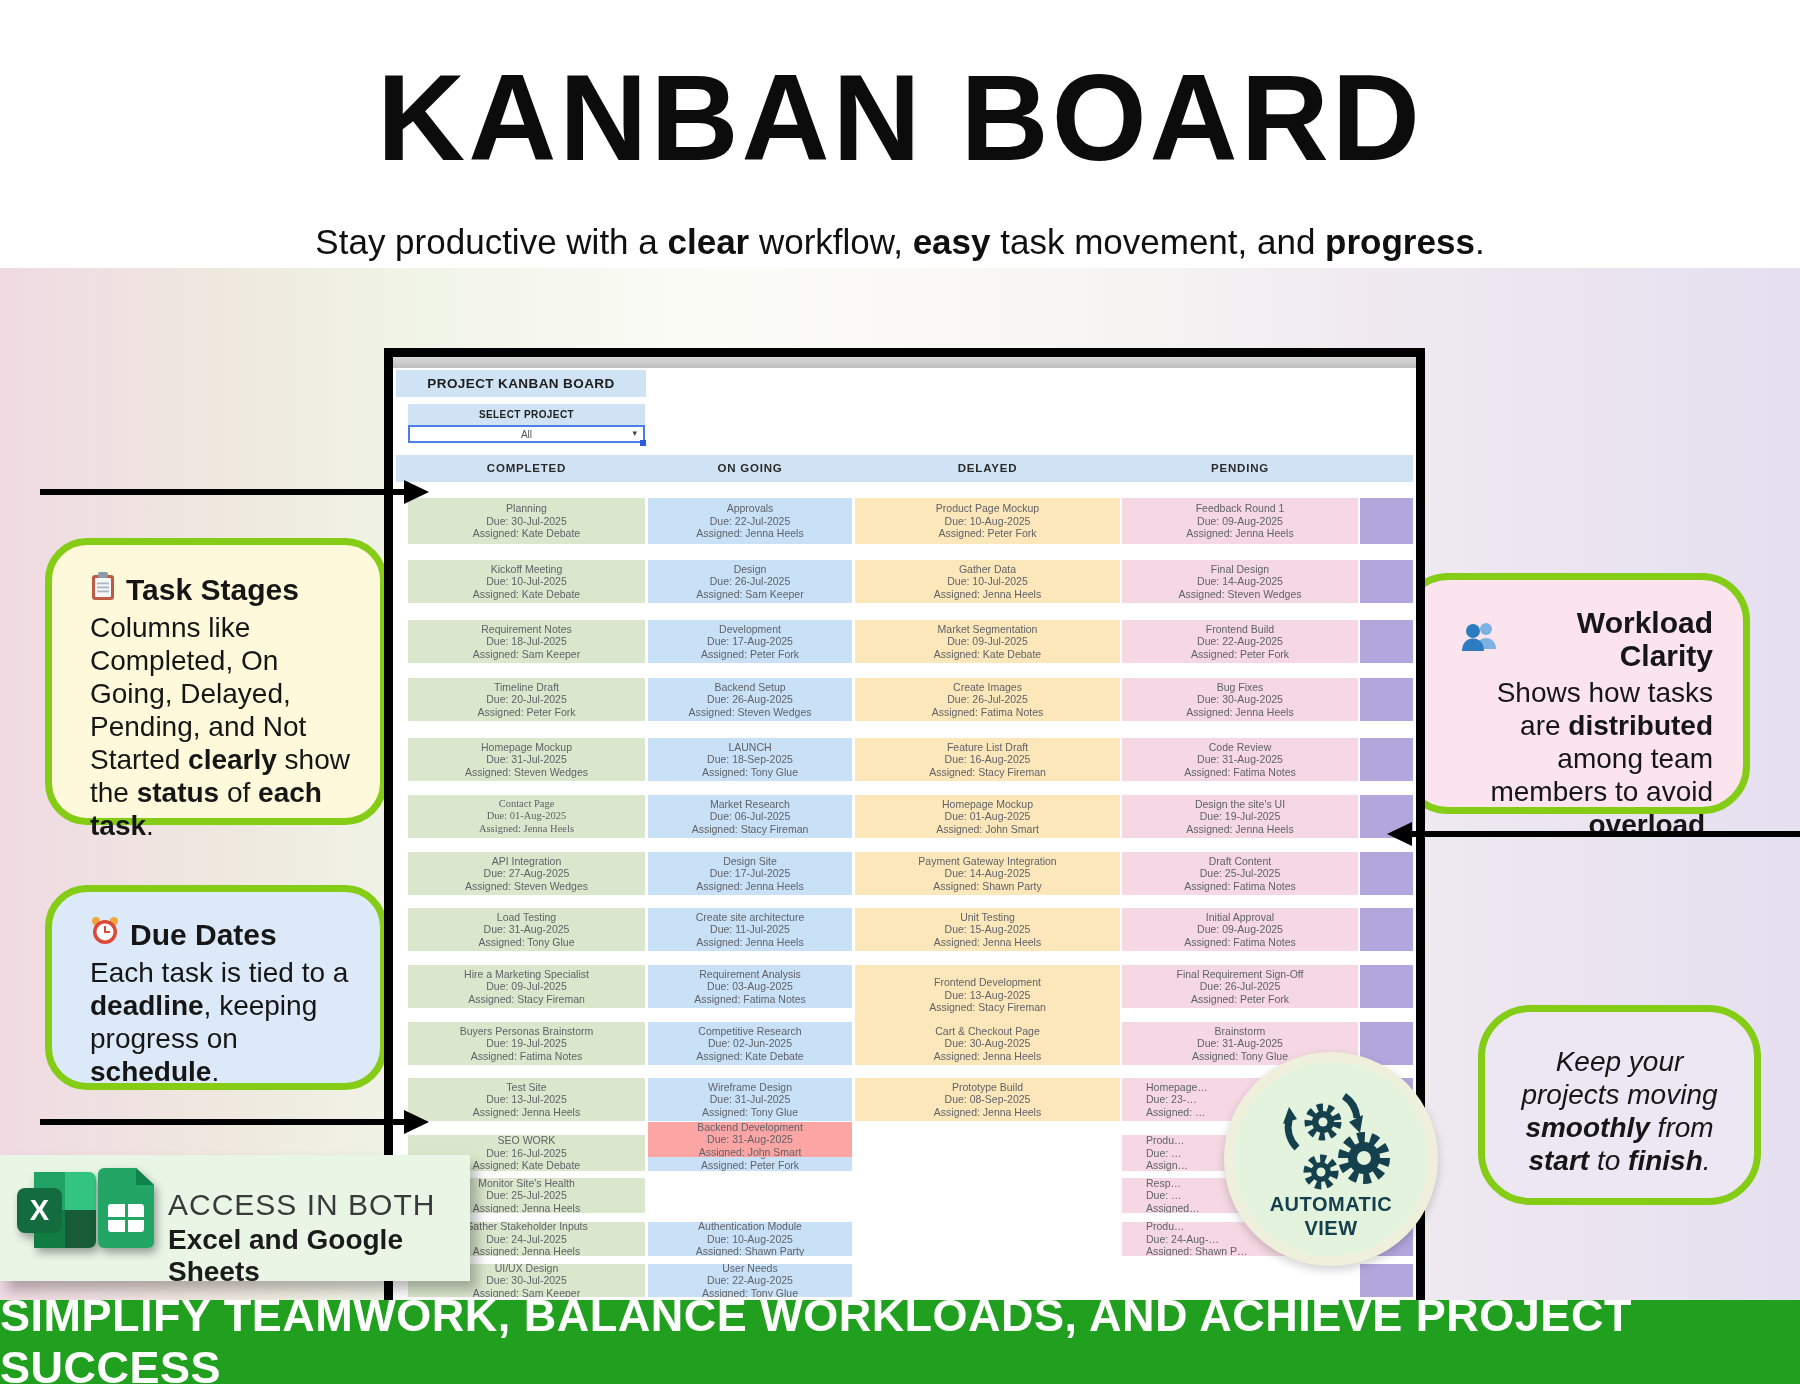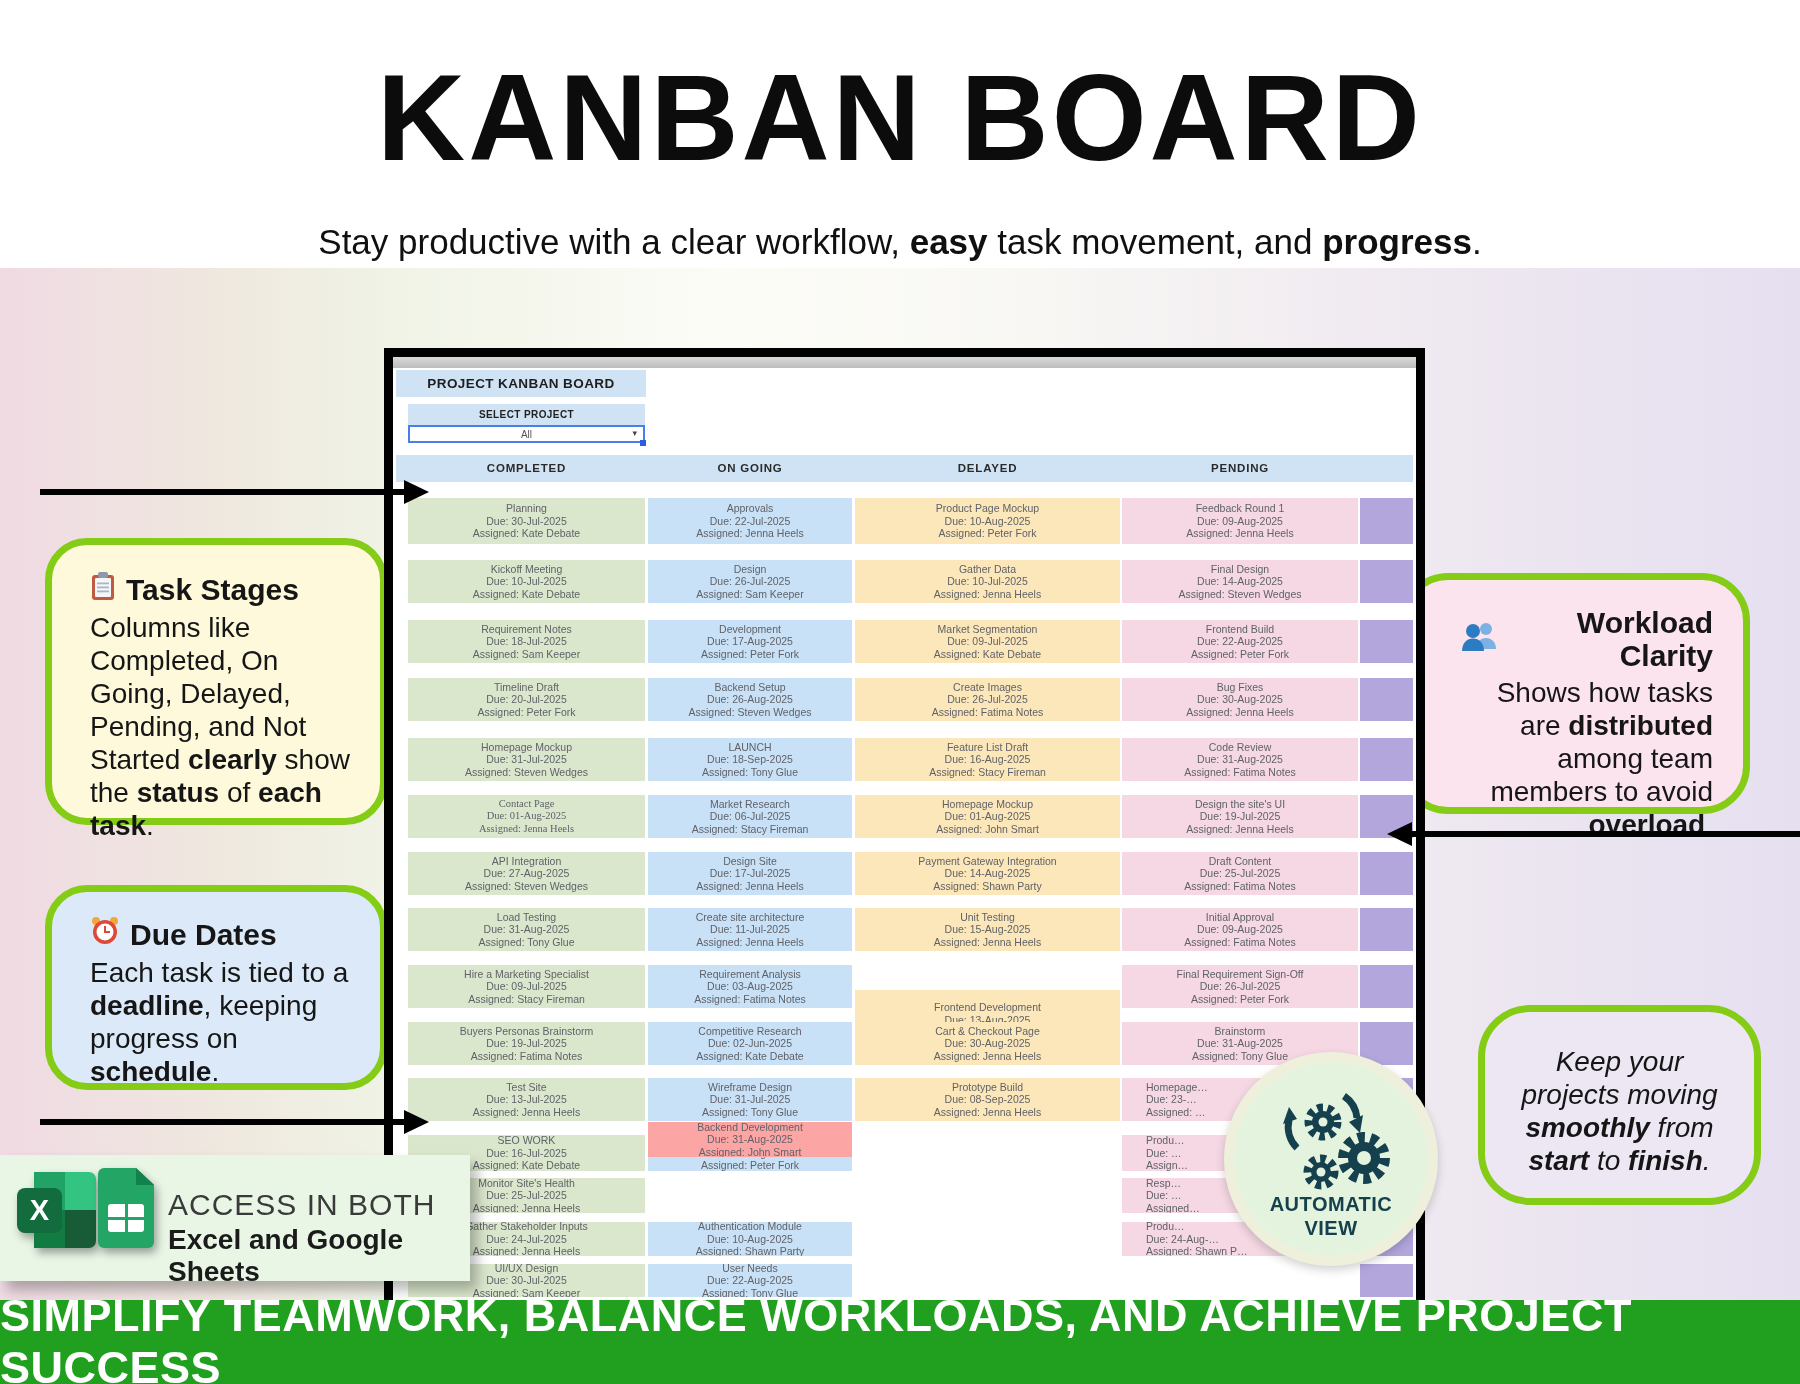--- a/index.html
+++ b/index.html
@@ -85,21 +85,21 @@
   .banner{position:absolute;left:0;top:1300px;width:1800px;height:84px;background:#21a01f;z-index:7;
     display:flex;align-items:center;justify-content:center;color:#fff;font-size:45px;font-weight:800;letter-spacing:.5px}
 </style>
 </head>
 <body>
 
 <div id="page">
   <div class="band"></div>
 
   <div class="page-title">KANBAN BOARD</div>
-  <div class="page-sub"><span>Stay productive with a </span><span style="font-weight: 400; text-align: center;">clear</span><span> workflow, </span><span style="font-weight: 700;">easy</span><span> task movement, and </span><span style="font-weight: 700;">progress</span><span>.</span></div>
+  <div class="page-sub"><span>Stay productive with a </span><span style="font-weight: 700; text-align: center;">clear</span><span> workflow, </span><span style="font-weight: 700;">easy</span><span> task movement, and </span><span style="font-weight: 700;">progress</span><span>.</span></div>
 
   <div class="board-frame">
     <div class="chrome"></div>
   </div>
 
   <div id="board-content">
     <div class="bar-blue win-title">PROJECT KANBAN BOARD</div>
     <div class="bar-blue sel-label">SELECT PROJECT</div>
     <div class="dropdown">
       <span>All</span>
@@ -297,21 +297,21 @@
         <div class="cell" style="left: 855px; top: 852px; width: 265px; height: 43px; background: rgb(252, 231, 186);">
           <div class="cell-line">Payment Gateway Integration</div>
           <div class="cell-line">Due: 14-Aug-2025</div>
           <div class="cell-line">Assigned: Shawn Party</div>
         </div>
         <div class="cell" style="left: 855px; top: 908px; width: 265px; height: 43px; background: rgb(252, 231, 186);">
           <div class="cell-line">Unit Testing</div>
           <div class="cell-line">Due: 15-Aug-2025</div>
           <div class="cell-line">Assigned: Jenna Heels</div>
         </div>
-        <div class="cell" style="left: 855px; top: 965px; width: 265px; height: 60px; background: rgb(252, 231, 186); margin-top: 25px;">
+        <div class="cell" style="left: 855px; top: 965px; width: 265px; height: 60px; background: rgb(252, 231, 186);">
           <div class="cell-line">Frontend Development</div>
           <div class="cell-line">Due: 13-Aug-2025</div>
           <div class="cell-line">Assigned: Stacy Fireman</div>
         </div>
         <div class="cell" style="left: 855px; top: 1022px; width: 265px; height: 43px; background: rgb(252, 231, 186);">
           <div class="cell-line">Cart &amp; Checkout Page</div>
           <div class="cell-line">Due: 30-Aug-2025</div>
           <div class="cell-line">Assigned: Jenna Heels</div>
         </div>
         <div class="cell" style="left: 855px; top: 1078px; width: 265px; height: 43px; background: rgb(252, 231, 186);">

